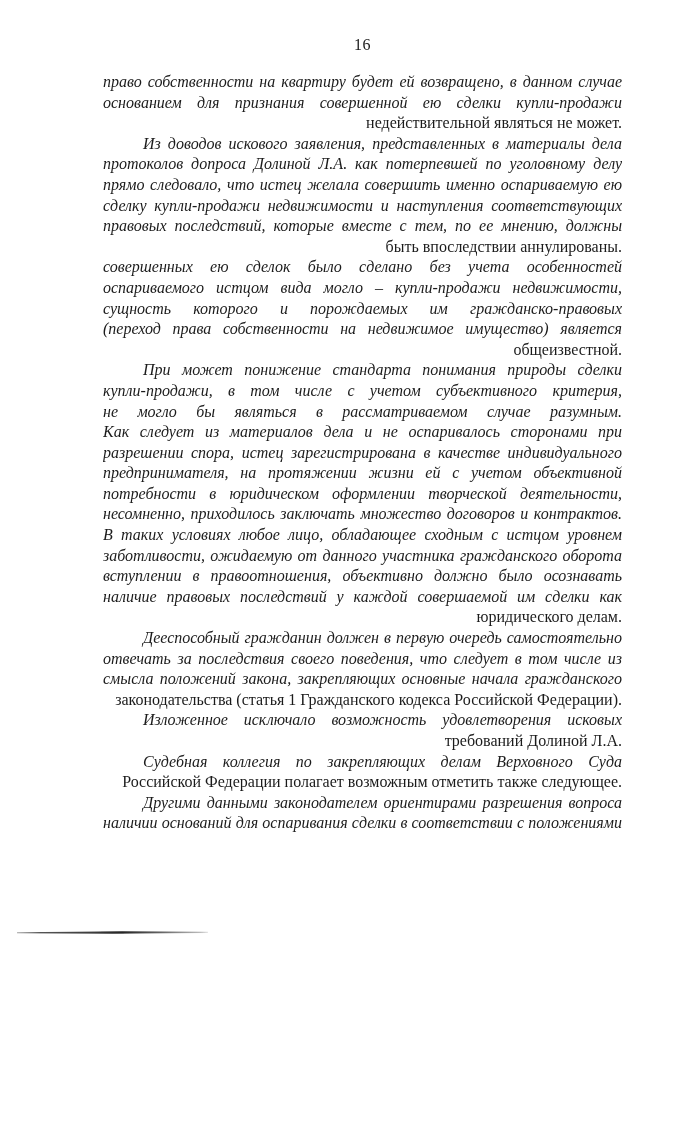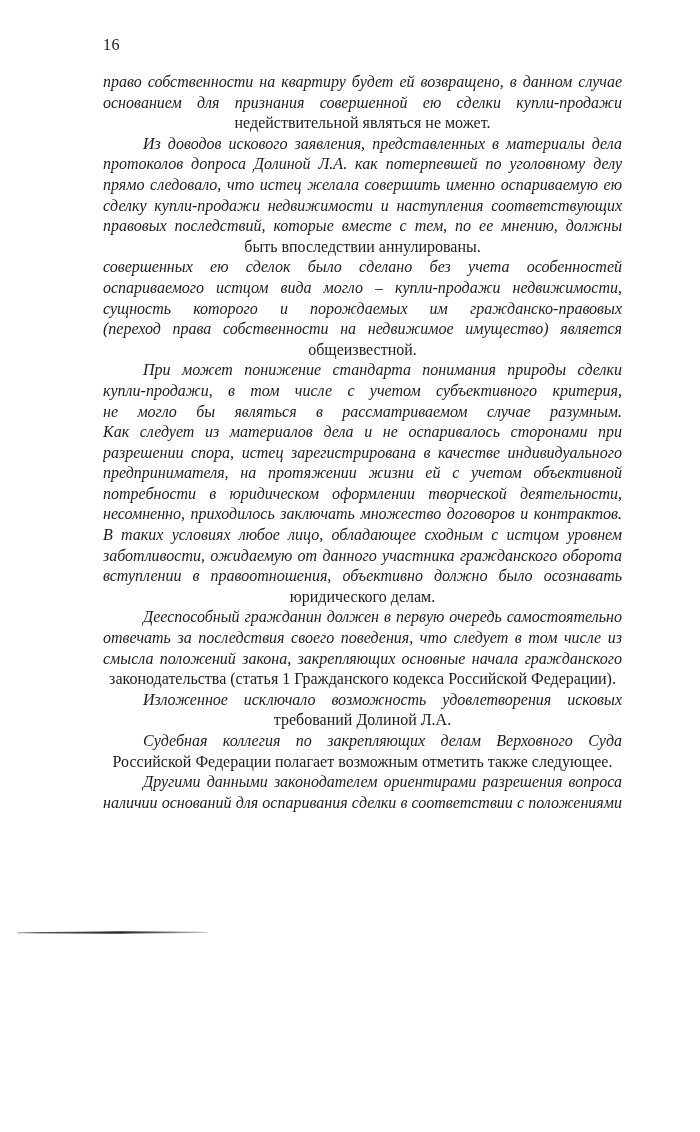--- a/index.html
+++ b/index.html
@@ -14,38 +14,38 @@
     background: #ffffff;
     overflow: hidden;
     font-family: "Liberation Serif", "DejaVu Serif", serif;
     color: #1b1b1b;
   }
   .page-number {
     position: absolute;
     top: 36px;
     left: 103px;
     width: 519px;
-    text-align: left;
+    text-align: center;
     font-size: 16px;
     letter-spacing: 0.5px;
   }
   .content {
     position: absolute;
     top: 72px;
     left: 103px;
     width: 519px;
     font-size: 16px;
     line-height: 20.6px;
   }
   .para {
     margin: 0;
     padding: 0;
   }
   .line {
-    text-align: center;
+    text-align: right;
     white-space: normal;
     overflow: hidden;
     max-height: 20.6px;
   }
   .line.j {
     text-align: justify;
     text-align-last: justify;
     font-style: italic;
   }
   .line.ind {
@@ -102,20 +102,21 @@
         <div class="line j">купли-продажи, в том числе с учетом субъективного критерия,</div>
         <div class="line j">не могло бы являться в рассматриваемом случае разумным.</div>
         <div class="line j">Как следует из материалов дела и не оспаривалось сторонами при</div>
         <div class="line j">разрешении спора, истец зарегистрирована в качестве индивидуального</div>
         <div class="line j">предпринимателя, на протяжении жизни ей с учетом объективной</div>
         <div class="line j">потребности в юридическом оформлении творческой деятельности,</div>
         <div class="line j">несомненно, приходилось заключать множество договоров и контрактов.</div>
         <div class="line j">В таких условиях любое лицо, обладающее сходным с истцом уровнем</div>
         <div class="line j">заботливости, ожидаемую от данного участника гражданского оборота при</div>
         <div class="line j">вступлении в правоотношения, объективно должно было осознавать</div>
+        <div class="line j">наличие правовых последствий у каждой совершаемой им сделки как</div>
         <div class="line">юридического делам.</div>
       </div>
       <div class="para">
         <div class="line j ind">Дееспособный гражданин должен в первую очередь самостоятельно</div>
         <div class="line j">отвечать за последствия своего поведения, что следует в том числе из</div>
         <div class="line j">смысла положений закона, закрепляющих основные начала гражданского</div>
         <div class="line">законодательства (статья 1 Гражданского кодекса Российской Федерации).</div>
       </div>
       <div class="para">
         <div class="line j ind">Изложенное исключало возможность удовлетворения исковых</div>

